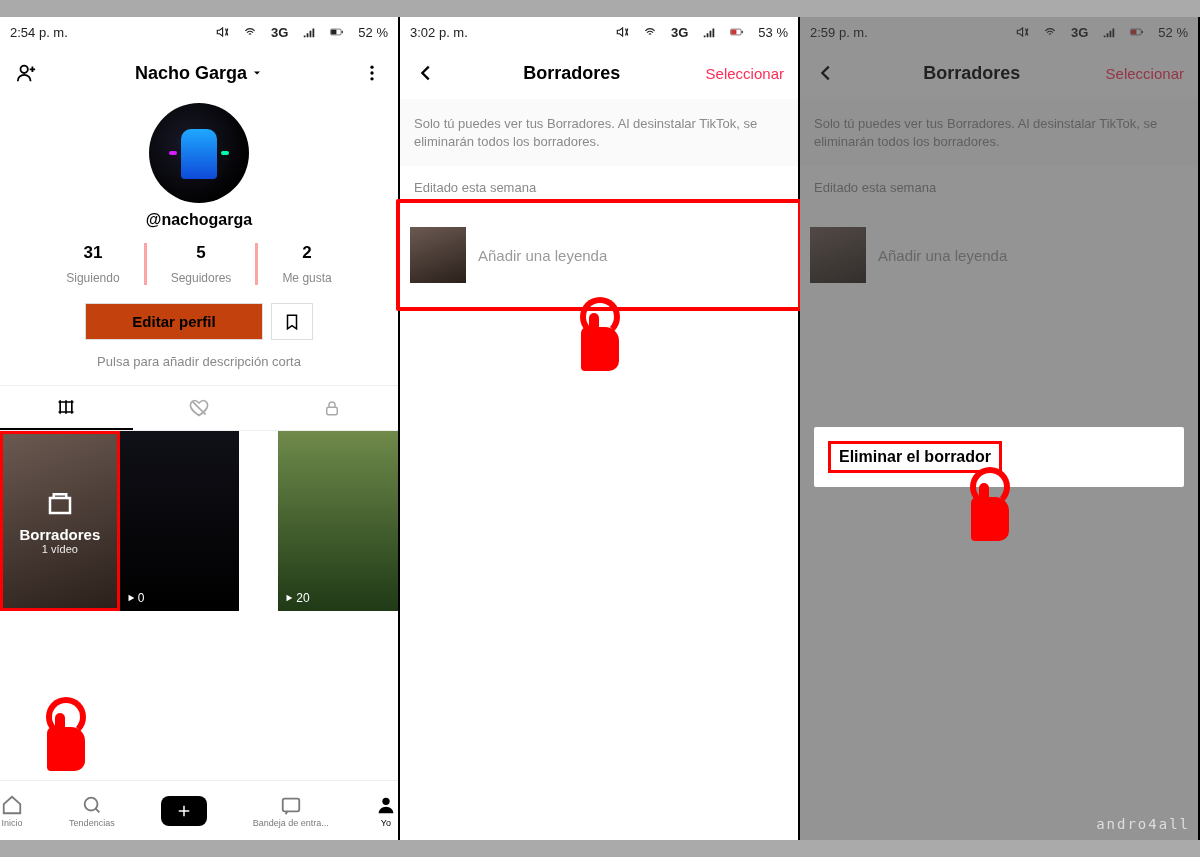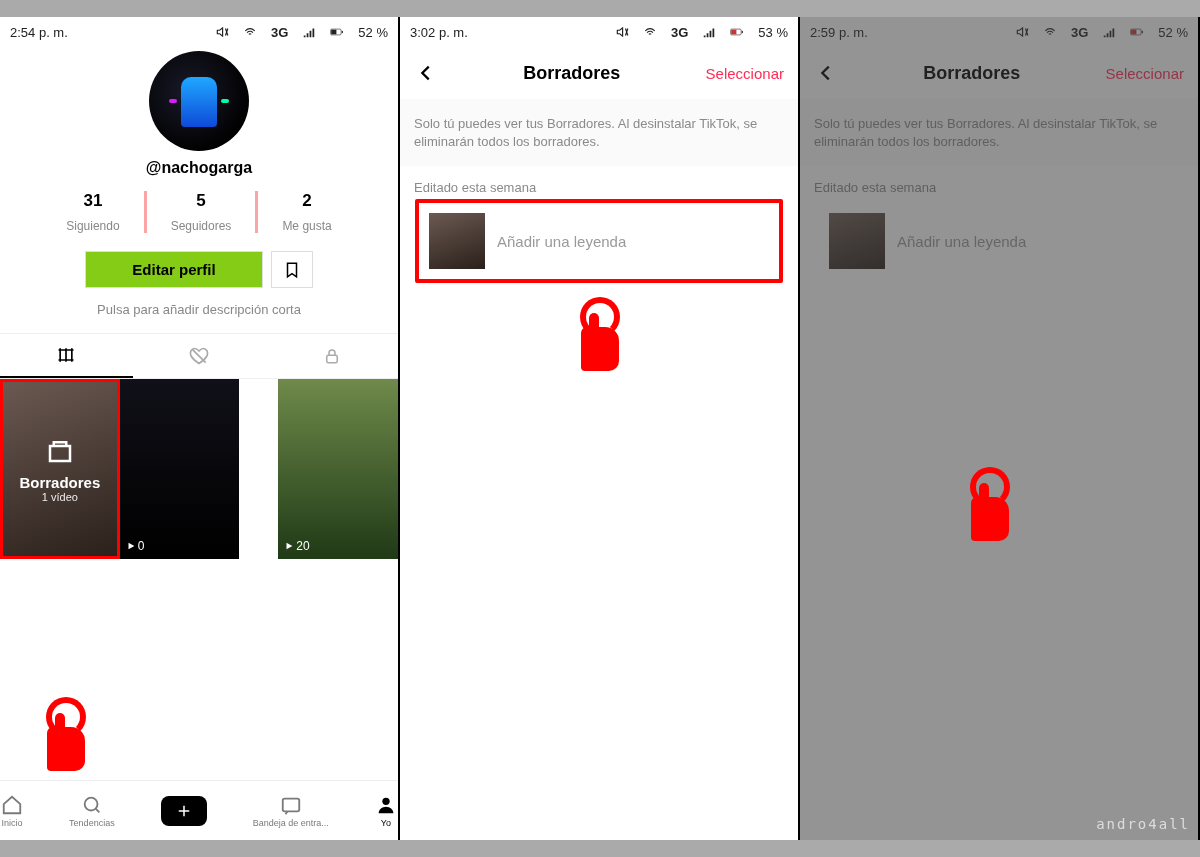--- a/index.html
+++ b/index.html
@@ -23,21 +23,21 @@
   .avatar { width:100px; height:100px; border-radius:50%; margin:4px auto 8px; background:radial-gradient(circle at 40% 40%, #1a1a2a 0%, #000 75%); position:relative; overflow:hidden; }
   .avatar::after{content:"";position:absolute;left:32px;top:26px;width:36px;height:50px;background:linear-gradient(180deg,#1fa8ff 0%,#0e4ad8 100%);border-radius:10px 10px 4px 4px;}
   .avatar::before{content:"";position:absolute;left:20px;top:48px;width:8px;height:4px;background:#d81bff;box-shadow:52px 0 0 #00ffa8;border-radius:2px;}
   .handle { text-align:center; font-weight:700; font-size:16px; margin-bottom:14px; }
   .stats { display:flex; justify-content:center; gap:0; }
   .stat { text-align:center; padding:0 24px; border-right:3px solid #fca5a5; }
   .stat:last-child{border-right:none;}
   .stat .num { font-weight:700; font-size:17px; }
   .stat .lbl { color:#888; font-size:12px; margin-top:8px; }
   .actions { display:flex; justify-content:center; gap:8px; margin:18px 0 14px; }
-  .edit-btn { border:1px solid #ddd; padding:9px 46px; font-weight:700; font-size:15px; background:#84cc16; }
+  .edit-btn { border:1px solid #ddd; padding:9px 46px; font-weight:700; font-size:15px; background:#c2410c; }
   .bm-btn { border:1px solid #ddd; width:42px; display:flex; align-items:center; justify-content:center; background:#fff; }
   .bio { text-align:center; color:#888; font-size:13px; padding-bottom:16px; }
 
   .tabs { display:flex; border-top:1px solid #eee; border-bottom:1px solid #eee; }
   .tab { flex:1; height:44px; display:flex; align-items:center; justify-content:center; }
   .tab.active { border-bottom:2px solid #000; }
 
   .grid { display:flex; }
   .thumb { flex:1; height:180px; position:relative; color:#fff; font-size:12px; }
   .thumb.draft { background:linear-gradient(160deg,#6b5a52 0%, #2a1f1a 100%); }
@@ -53,21 +53,21 @@
   .bnav { margin-top:auto; height:60px; border-top:1px solid #eee; display:flex; align-items:center; justify-content:space-around;gap:44px; }
   .bnav .item { display:flex; flex-direction:column; align-items:center; font-size:9px; color:#7a7a7a; gap:2px; }
   .bnav .item.active { color:#000;text-align:right; }
   .create { width:46px; height:30px; border-radius:8px; background:#000; position:relative; display:flex;align-items:center;justify-content:center;}
   .create::before{content:"";position:absolute;left:-4px;top:0;bottom:0;width:10px;border-radius:8px;background:#25f4ee;z-index:-1;}
   .create::after{content:"";position:absolute;right:-4px;top:0;bottom:0;width:10px;border-radius:8px;background:#fe2c55;z-index:-1;}
 
   
   .notice { padding:16px 14px; color:#8a8a8a; font-size:13px; line-height:1.35; background:#fafafa; }
   .sect { padding:14px 14px 8px; color:#8a8a8a; font-size:13px; }
-  .draft-row { display:flex; align-items:center; gap:12px; padding:10px 10px; margin:0 19px; position:relative;border-radius:14px; }
+  .draft-row { display:flex; align-items:center; gap:12px; padding:24px 10px; margin:0 0; position:relative;border-radius:14px; }
   .draft-row .th { width:56px; height:56px; background:linear-gradient(160deg,#6b5a52 0%, #2a1f1a 100%); }
   .draft-row .cap { color:#9a9a9a; font-size:15px; }
   .draft-row .rb{position:absolute;inset:-4px;border:4px solid #ff0000;border-radius:2px;}
 
   
   .dim { position:absolute; inset:0; background:rgba(60,60,60,.55); }
   .sheet { position:absolute; left:14px; right:14px; top:410px; background:#fff; padding:14px 14px; border-radius:2px; }
   .sheet .opt { font-weight:600; font-size:16px; padding:4px 8px; border:3px solid #ff0000; display:inline-block; }
 
   
@@ -100,20 +100,41 @@
           </svg>
         <svg viewBox="0 0 24 12">
             <rect x="1" y="1" width="18" height="10" rx="2" fill="none" stroke="#222"></rect>
             <rect x="2" y="2" width="9" height="8" fill="#222"></rect>
             <rect x="20" y="4" width="2" height="4" fill="#222"></rect>
           </svg>
         <span>52 %</span>
       </span>
     </div>
 
+    <div class="header">
+      <span class="icon-btn">
+        <svg viewBox="0 0 24 24" width="22" height="22" fill="none" stroke="#000" stroke-width="2">
+            <circle cx="10" cy="8" r="4"></circle>
+            <path d="M3 21c0-4 3-7 7-7s7 3 7 7M19 5v6M16 8h6"></path>
+          </svg>
+      </span>
+      <span class="center">
+        <span>Nacho Garga</span>
+        <svg width="12" height="12" viewBox="0 0 24 24" fill="#000">
+            <path d="M6 9l6 6 6-6z"></path>
+          </svg>
+      </span>
+      <span class="icon-btn">
+        <svg viewBox="0 0 24 24" width="20" height="20" fill="#000">
+            <circle cx="12" cy="5" r="2"></circle>
+            <circle cx="12" cy="12" r="2"></circle>
+            <circle cx="12" cy="19" r="2"></circle>
+          </svg>
+      </span>
+    </div>
 
     <div class="avatar"></div>
     <div class="handle">@nachogarga</div>
 
     <div class="stats">
       <div class="stat">
         <div class="num">31</div>
         <div class="lbl">Siguiendo</div>
       </div>
       <div class="stat">
@@ -314,20 +335,23 @@
     <div class="notice">Solo tú puedes ver tus Borradores. Al desinstalar TikTok, se eliminarán todos los borradores.</div>
     <div class="sect">Editado esta semana</div>
 
     <div class="draft-row">
       <div class="th"></div>
       <div class="cap">Añadir una leyenda</div>
     </div>
 
     <div class="dim"></div>
 
+    <div class="sheet">
+      <span class="opt">Eliminar el borrador</span>
+    </div>
 
     <div class="tap" style="left:160px;top:450px">
       <div class="ring"></div>
         <div class="hand"></div>
     </div>
   </div>
 
   <div class="watermark">andro4all</div>
 </div>
 

